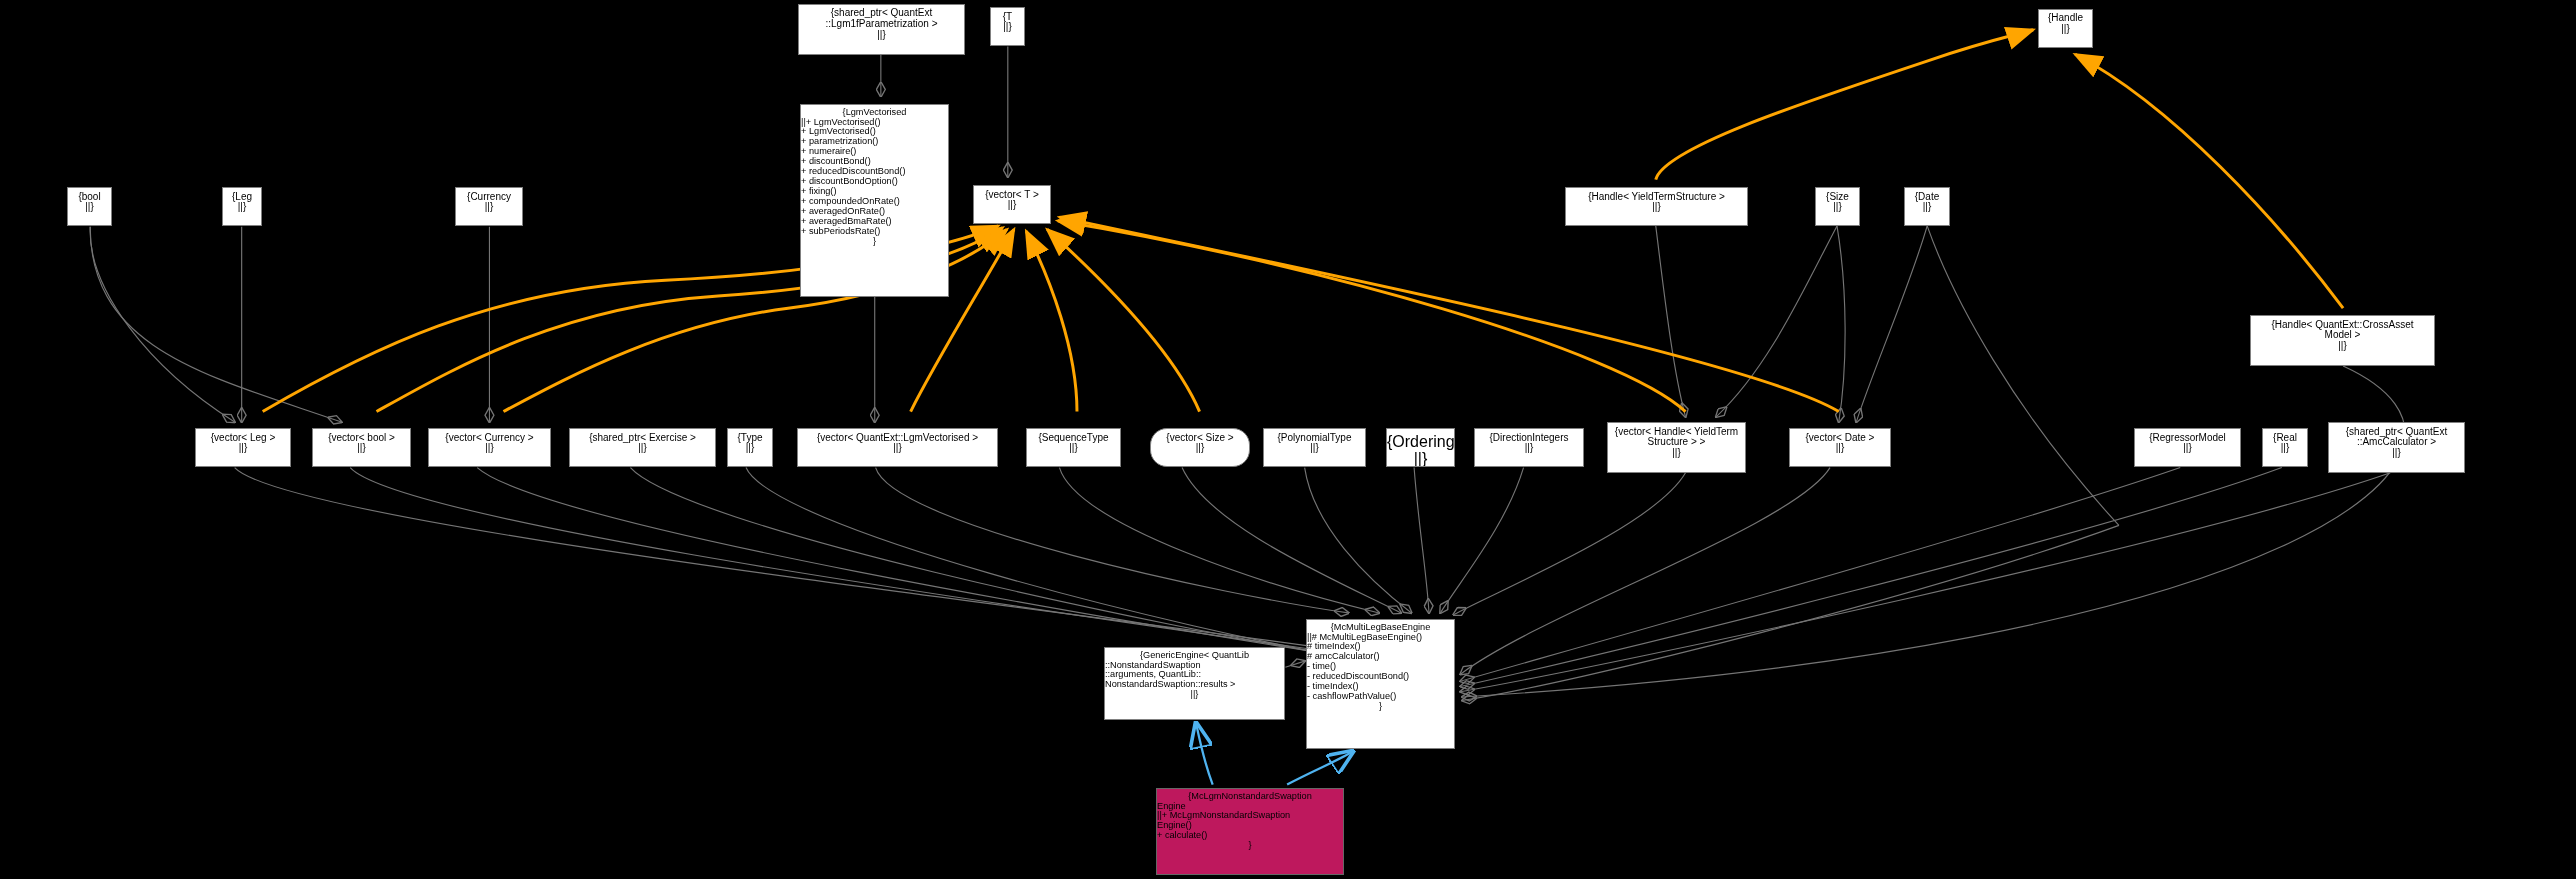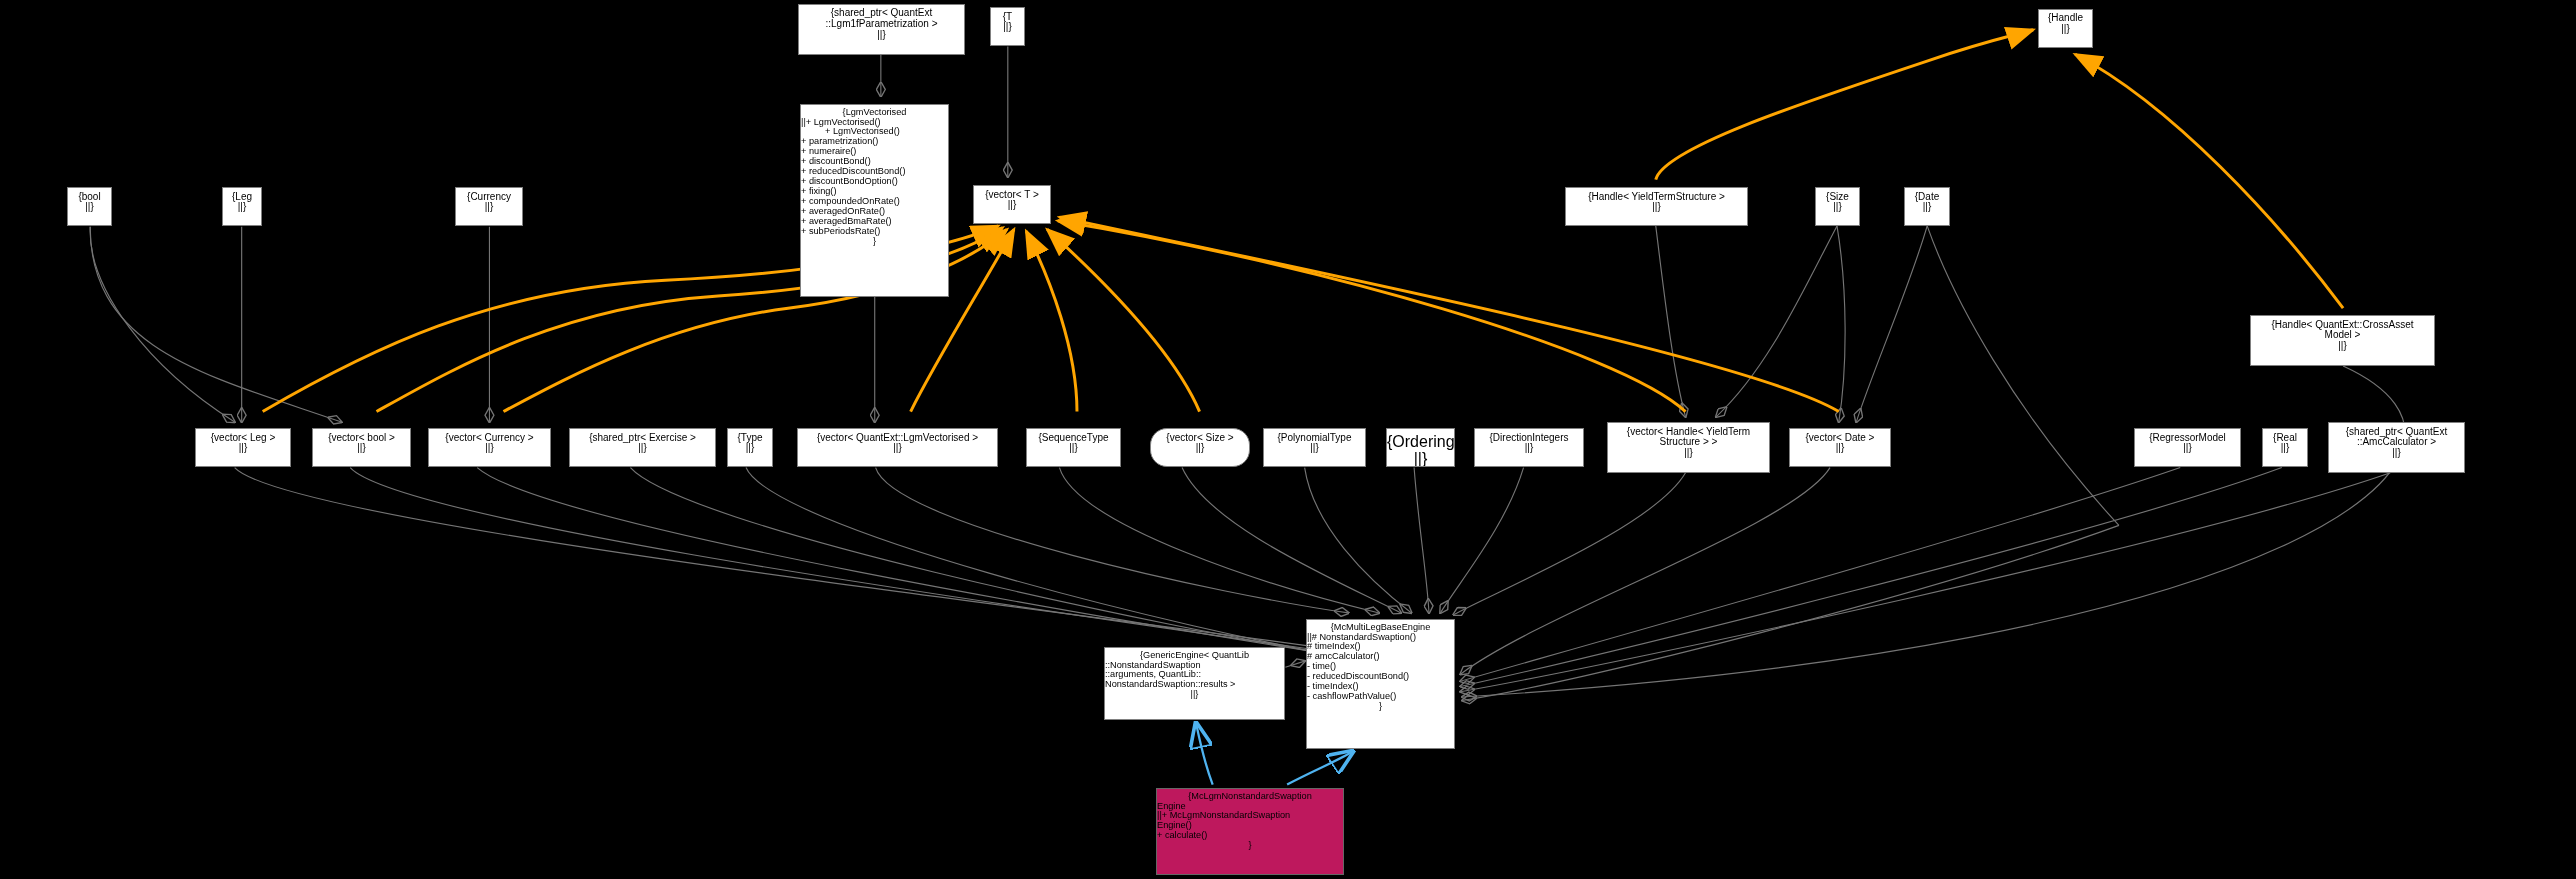--- a/index.html
+++ b/index.html
@@ -97,21 +97,21 @@
         <span class="ln">{T</span>
         <span class="ln">||}</span>
       </div>
       <div class="node" style="left: 2038px; top: 8.8px; width: 55px; height: 39px; font-size: 10px; padding-top: 3.5px;">
         <span class="ln">{Handle</span>
         <span class="ln">||}</span>
       </div>
       <div class="node" style="left: 800px; top: 104px; width: 149px; height: 193px; font-size: 9.2px; padding-top: 2.6px;">
         <span class="ln">{LgmVectorised</span>
         <span class="ln" style="text-align: left;">||+ LgmVectorised()</span>
-        <span class="ln" style="text-align: left; padding-left: 24px;">+ LgmVectorised()</span>
+        <span class="ln" style="text-align: left;">+ LgmVectorised()</span>
         <span class="ln" style="text-align: left;">+ parametrization()</span>
         <span class="ln" style="text-align: left;">+ numeraire()</span>
         <span class="ln" style="text-align: left;">+ discountBond()</span>
         <span class="ln" style="text-align: left;">+ reducedDiscountBond()</span>
         <span class="ln" style="text-align: left;">+ discountBondOption()</span>
         <span class="ln" style="text-align: left;">+ fixing()</span>
         <span class="ln" style="text-align: left;">+ compoundedOnRate()</span>
         <span class="ln" style="text-align: left;">+ averagedOnRate()</span>
         <span class="ln" style="text-align: left;">+ averagedBmaRate()</span>
         <span class="ln" style="text-align: left;">+ subPeriodsRate()</span>
@@ -187,21 +187,21 @@
         <span class="ln">||}</span>
       </div>
       <div class="node" style="left: 1386px; top: 428px; width: 69px; height: 39px; font-size: 16px; padding-top: 3.5px;">
         <span class="ln">{Ordering</span>
         <span class="ln">||}</span>
       </div>
       <div class="node" style="left: 1474px; top: 428px; width: 110px; height: 39px; font-size: 10px; padding-top: 3.5px;">
         <span class="ln">{DirectionIntegers</span>
         <span class="ln">||}</span>
       </div>
-      <div class="node" style="left: 1607px; top: 422px; width: 163px; height: 51px; font-size: 10px; padding-top: 3.5px;">
+      <div class="node" style="left: 1607px; top: 422px; width: 139px; height: 51px; font-size: 10px; padding-top: 3.5px;">
         <span class="ln">{vector&lt; Handle&lt; YieldTerm</span>
         <span class="ln">Structure &gt; &gt;</span>
         <span class="ln">||}</span>
       </div>
       <div class="node" style="left: 1789px; top: 428px; width: 102px; height: 39px; font-size: 10px; padding-top: 3.5px;">
         <span class="ln">{vector&lt; Date &gt;</span>
         <span class="ln">||}</span>
       </div>
       <div class="node" style="left: 2134px; top: 428px; width: 107px; height: 39px; font-size: 10px; padding-top: 3.5px;">
         <span class="ln">{RegressorModel</span>
@@ -211,21 +211,21 @@
         <span class="ln">{Real</span>
         <span class="ln">||}</span>
       </div>
       <div class="node" style="left: 2328px; top: 422px; width: 137px; height: 51px; font-size: 10px; padding-top: 3.5px;">
         <span class="ln">{shared_ptr&lt; QuantExt</span>
         <span class="ln">::AmcCalculator &gt;</span>
         <span class="ln">||}</span>
       </div>
       <div class="node" style="left: 1306px; top: 619px; width: 149px; height: 130px; font-size: 9.2px; padding-top: 2.6px;">
         <span class="ln">{McMultiLegBaseEngine</span>
-        <span class="ln" style="text-align: left;">||# NonstandardSwaption()</span>
+        <span class="ln" style="text-align: left;">||# McMultiLegBaseEngine()</span>
         <span class="ln" style="text-align: left;"># timeIndex()</span>
         <span class="ln" style="text-align: left;"># amcCalculator()</span>
         <span class="ln" style="text-align: left;">- time()</span>
         <span class="ln" style="text-align: left;">- reducedDiscountBond()</span>
         <span class="ln" style="text-align: left;">- timeIndex()</span>
         <span class="ln" style="text-align: left;">- cashflowPathValue()</span>
         <span class="ln">}</span>
       </div>
       <div class="node" style="left: 1104px; top: 647px; width: 181px; height: 73px; font-size: 9.2px; padding-top: 2.6px;">
         <span class="ln">{GenericEngine&lt; QuantLib</span>

